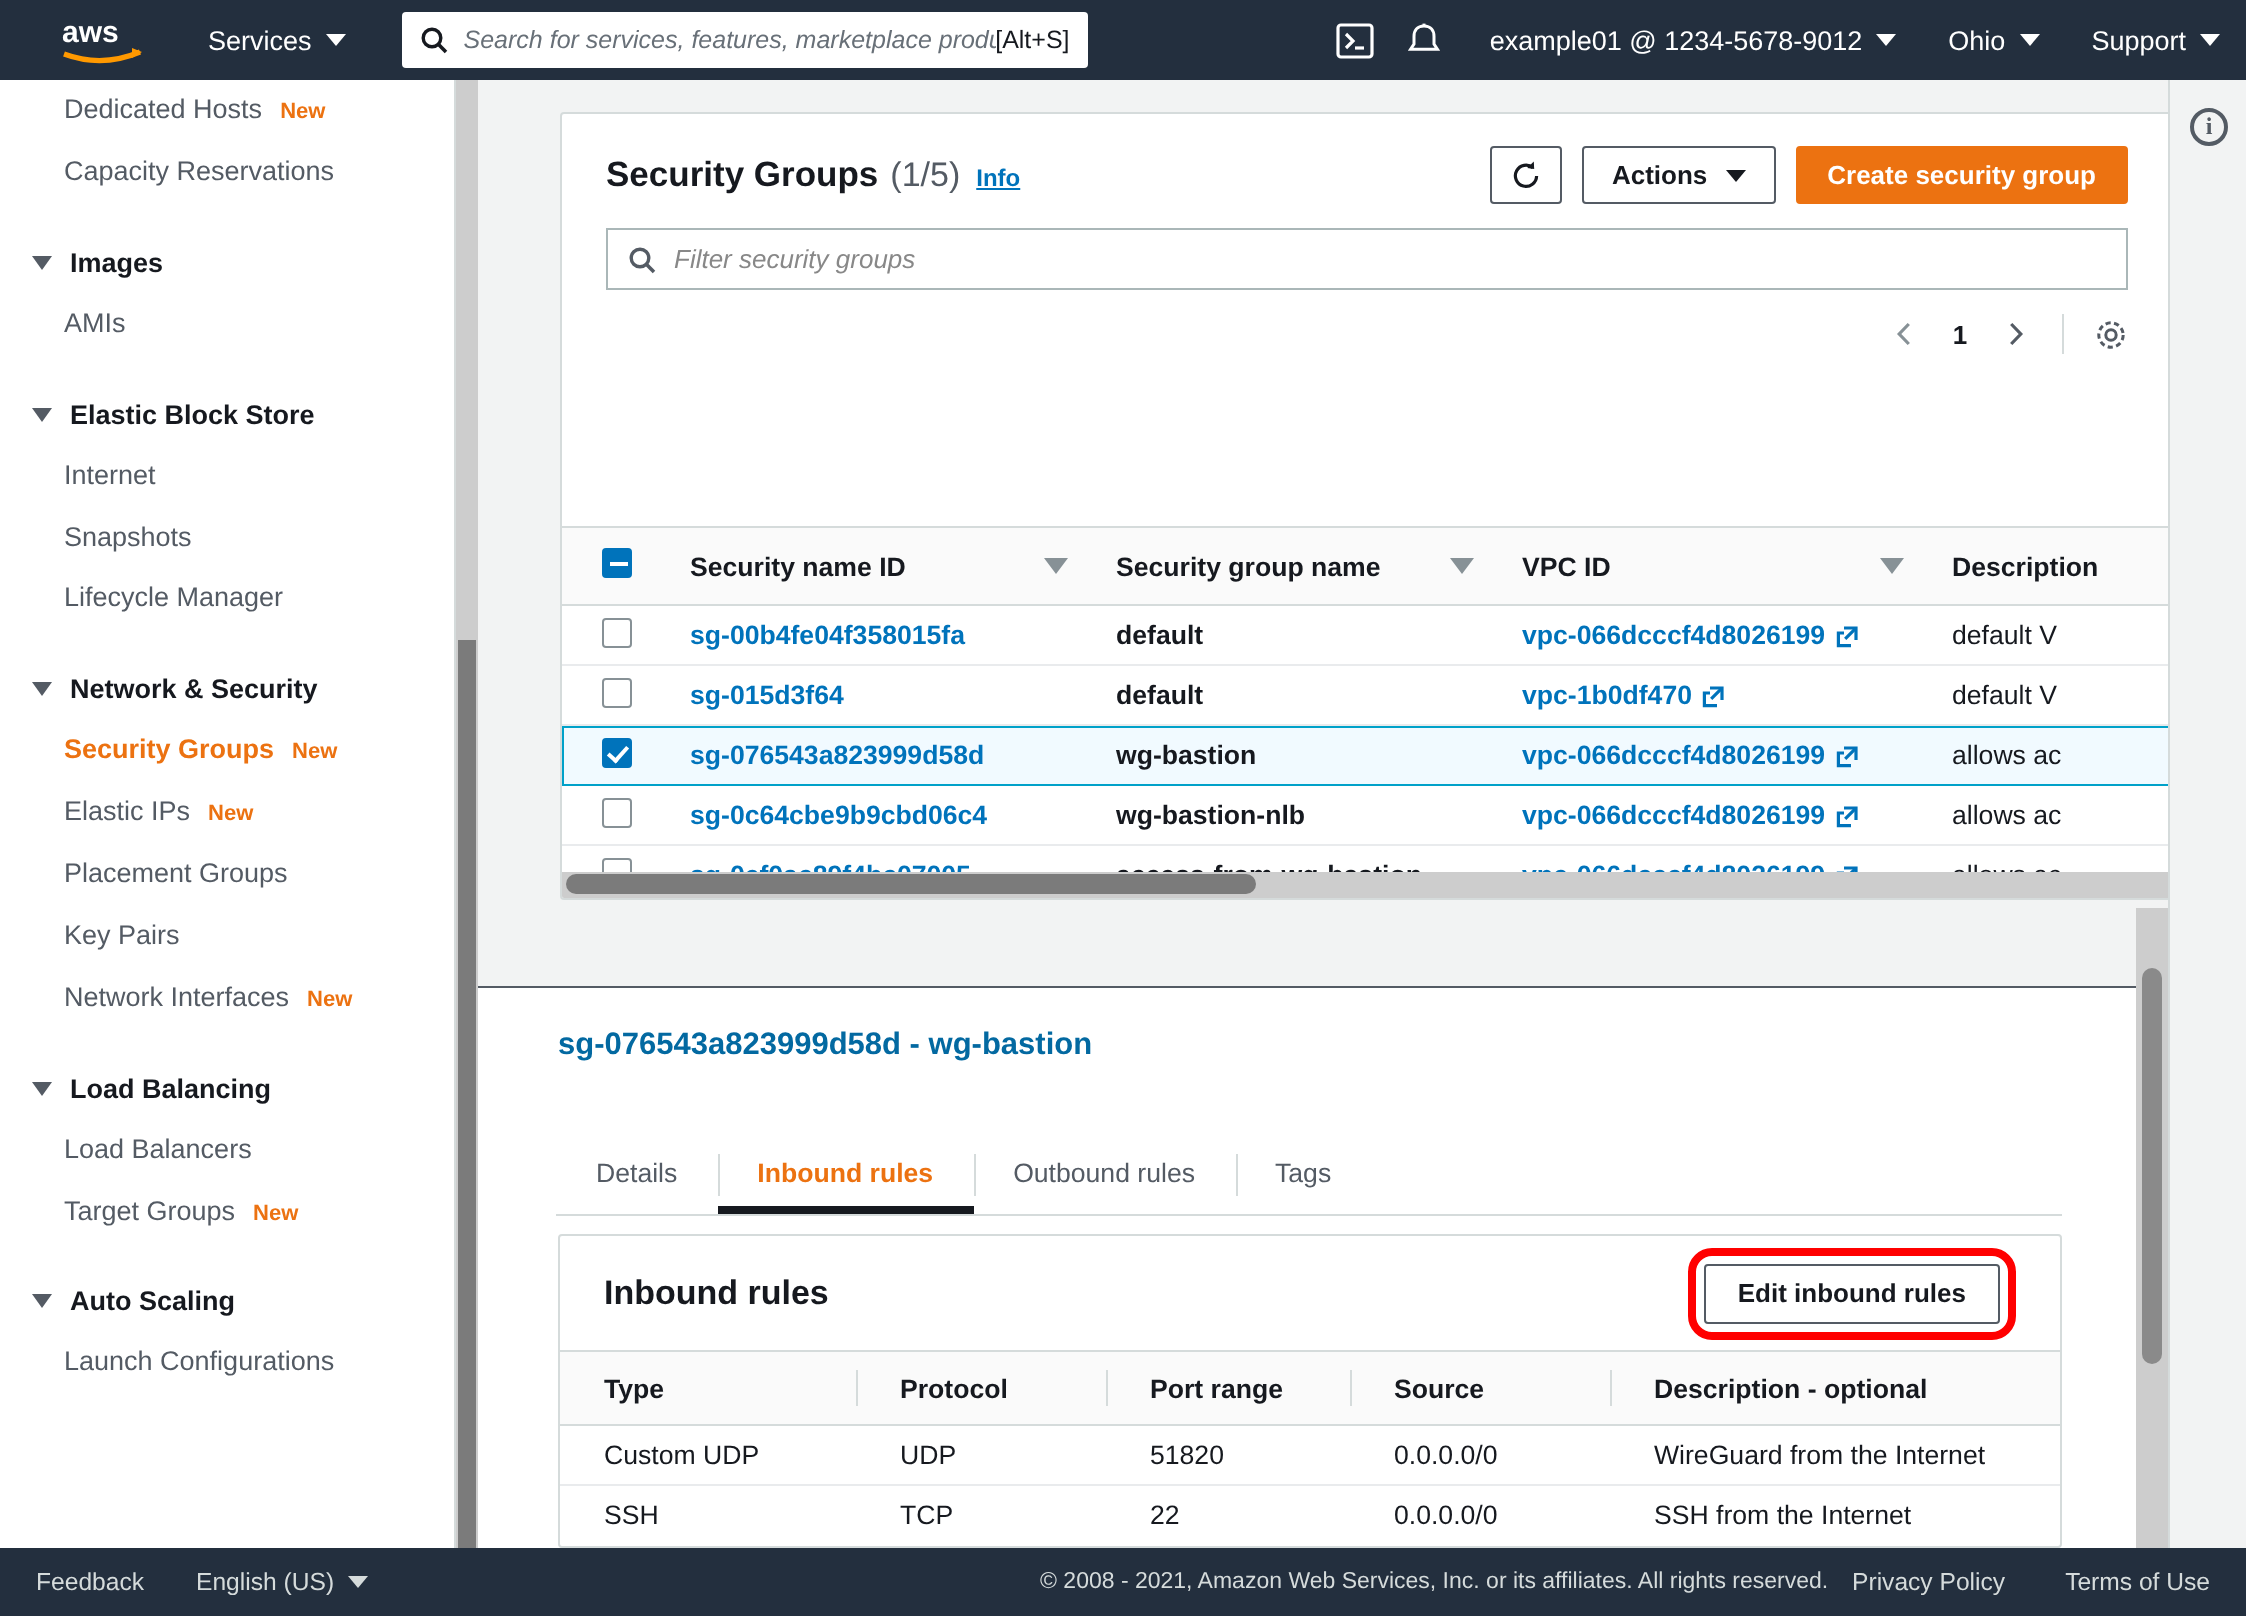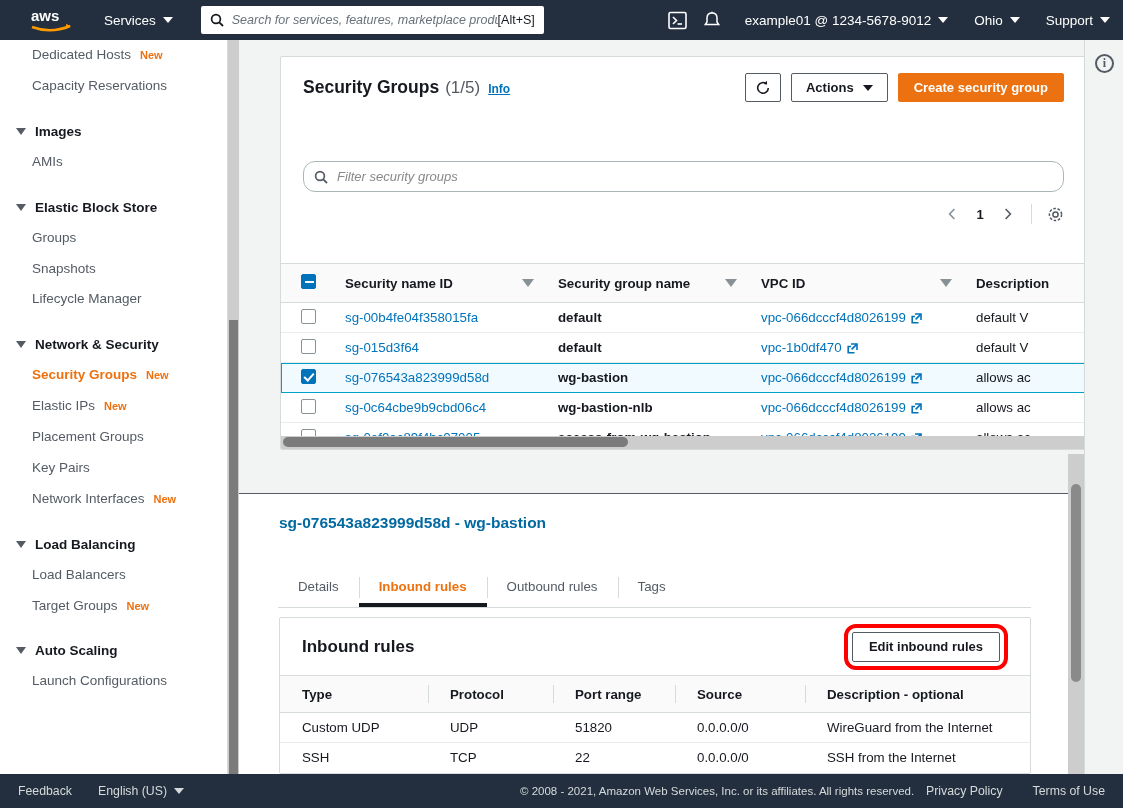--- a/index.html
+++ b/index.html
@@ -106,22 +106,22 @@
     display: flex; align-items: center; gap: 9px; cursor: pointer;
     font-family: "Liberation Sans", sans-serif;
   }
   .btn-icon { width: 36px; padding: 0; justify-content: center; }
   .btn-primary {
     background: #ec7211; border: 1px solid #ec7211; color: #fff;
     padding: 0 15px; height: 29px;
   }
   .filter-row { padding: 12px 22px 0 22px; }
   .filter-box {
-    height: 31px; border: 1px solid #aab7b8; border-radius: 12px;
-    display: flex; align-items: center; padding: 0 10px; background: #fff; margin-top: 47px;
+    height: 31px; border: 1px solid #aab7b8; border-radius: 0;
+    display: flex; align-items: center; padding: 0 10px; background: #fff;
   }
   .filter-box input {
     border: none; outline: none; flex: 1; margin-left: 9px; font-size: 13px;
     font-style: italic; color: #16191f; font-family: "Liberation Sans", sans-serif;
   }
   .filter-box input::placeholder { color: #888; font-style: italic; }
   .pager-row { display: flex; align-items: center; justify-content: flex-end;
     gap: 4px; padding: 9px 18px 6px 0; }
   .pg-arrow { width: 26px; height: 26px; display:flex; align-items:center;
     justify-content:center; color:#545b64; cursor:pointer; font-size: 15px; }
@@ -153,21 +153,21 @@
     border-right: 6px solid transparent; border-top: 8px solid #879196; margin-right: 4px; }
   .cb { width: 15px; height: 15px; border: 1px solid #879196; border-radius: 2px;
     background: #fff; display: inline-block; cursor: pointer; position: relative; }
   .cb.checked { background: #0073bb; border-color: #0073bb; }
   .cb.checked::after { content: ""; position: absolute; left: 4px; top: 1px;
     width: 4px; height: 8px; border: solid #fff; border-width: 0 2px 2px 0;
     transform: rotate(42deg); }
   .cb.indet { background: #0073bb; border-color: #0073bb; }
   .cb.indet::after { content:""; position:absolute; left:3px; top:6px;
     width:9px; height:2px; background:#fff; }
-  .lnk { color: #0073bb; text-decoration: none; cursor: pointer; }
+  .lnk { color: #0073bb; text-decoration: none; cursor: pointer; font-weight: bold; }
   .ext { margin-left: 5px; display: inline-block; vertical-align: -2px; }
   tr.selected td { background: #f1faff; }
   tr.selected td:first-child { box-shadow: none; }
   tr.selected { outline: 1px solid #00a1c9; outline-offset: -1px; }
 
   .h-scroll {
     position: absolute; bottom: 0; left: 0; width: 807px; height: 13px;
     background: #cdcdcd;
   }
   .h-scroll .thumb { position: absolute; top: 1px; left: 2px; width: 345px;
@@ -321,21 +321,21 @@
       </div>
       <div class="sb-item">
         <span>AMIs</span>
       </div>
       <div class="sb-spacer"></div>
       <div class="sb-group">
         <span class="tri"></span>
         <span>Elastic Block Store</span>
       </div>
       <div class="sb-item">
-        <span>Groups</span>
+        <span>Internet</span>
       </div>
       <div class="sb-item">
         <span>Snapshots</span>
       </div>
       <div class="sb-item">
         <span>Lifecycle Manager</span>
       </div>
       <div class="sb-spacer"></div>
       <div class="sb-group">
         <span class="tri"></span>

